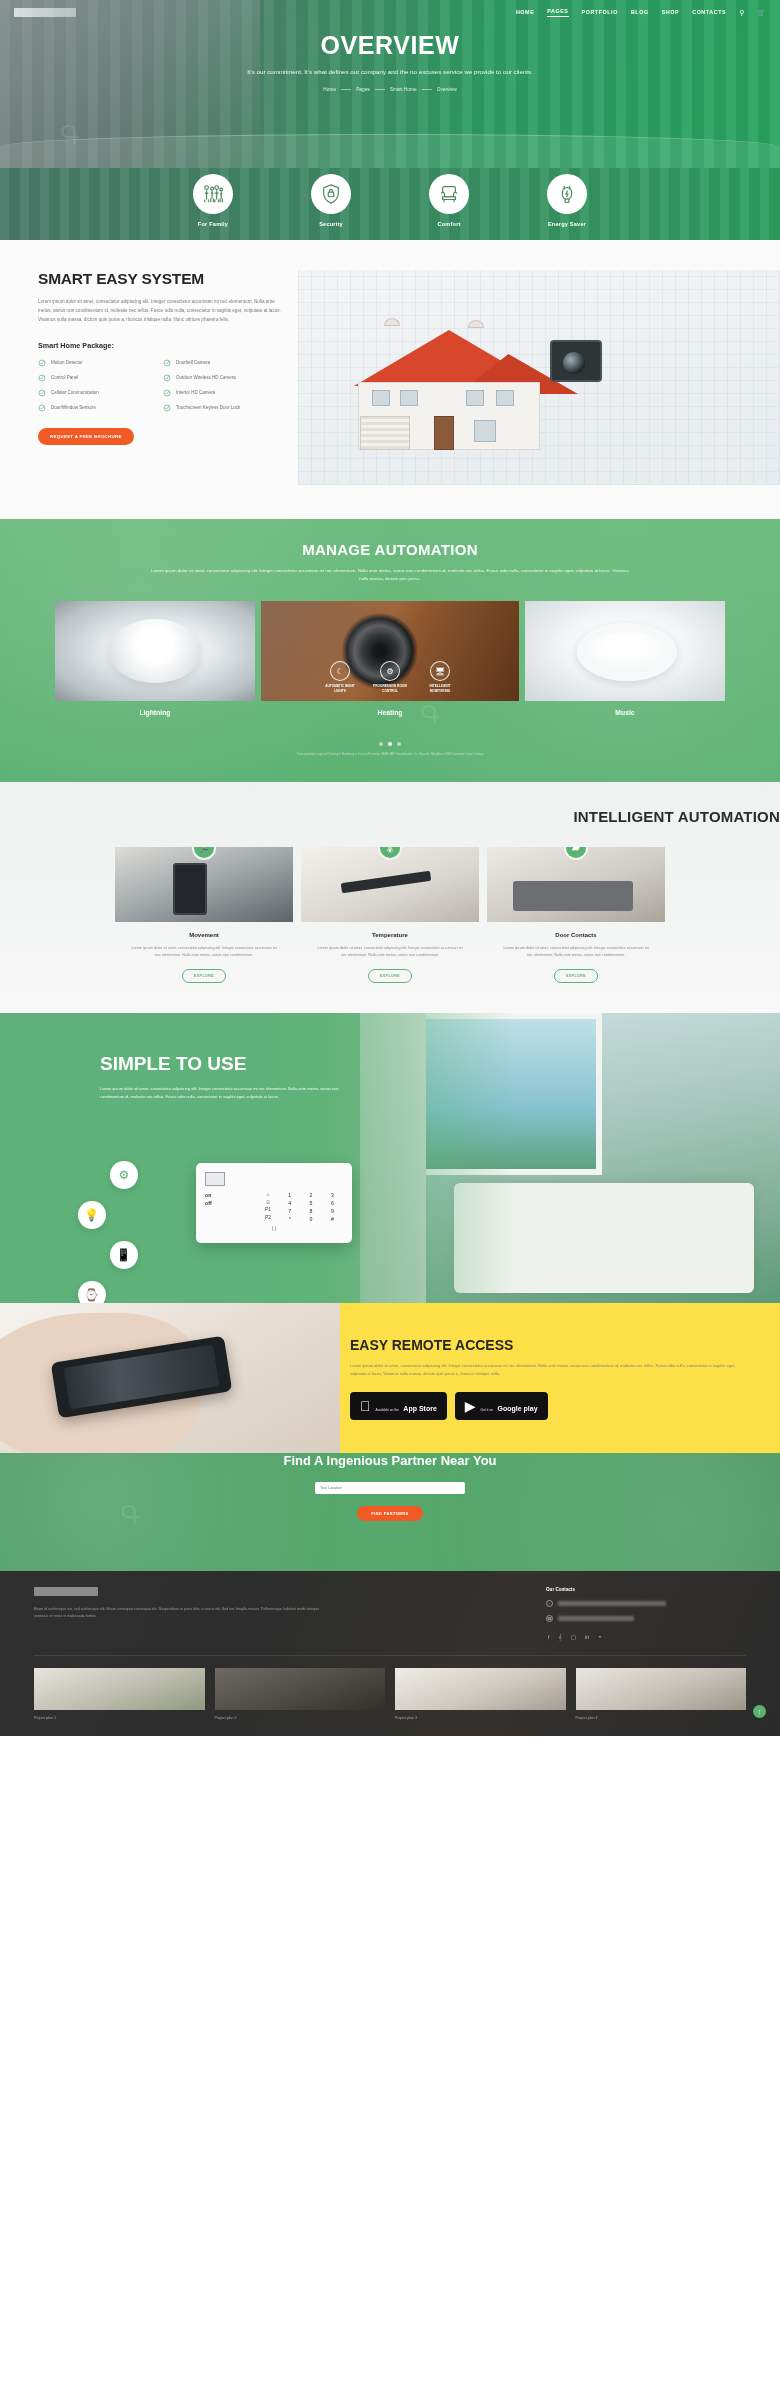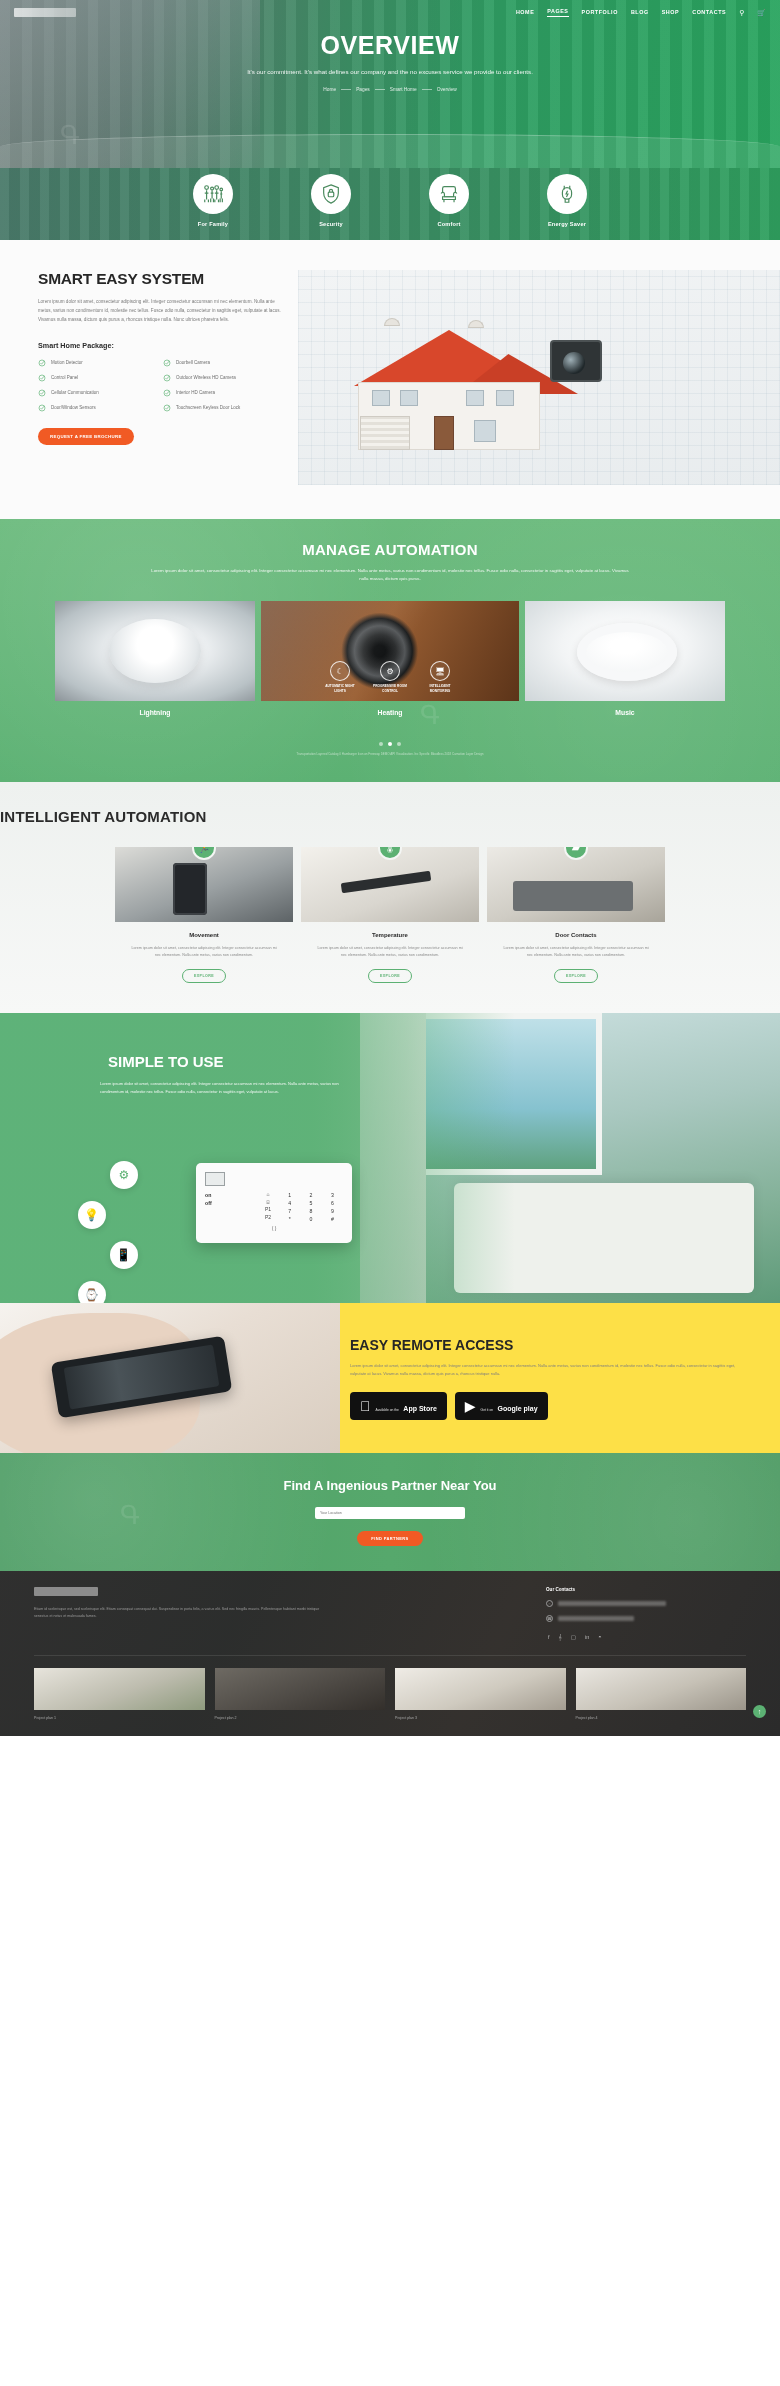--- a/index.html
+++ b/index.html
@@ -102,21 +102,21 @@
   .hi .cc{width:20px;height:20px;border-radius:50%;border:1px solid rgba(255,255,255,.85);margin:0 auto;
     display:flex;align-items:center;justify-content:center;color:#fff;font-size:8px;background:rgba(255,255,255,.06);}
   .hi .t{color:#fff;font-size:3.2px;font-weight:700;line-height:1.35;margin-top:3px;}
   .dots{position:relative;z-index:2;display:flex;justify-content:center;gap:5px;margin-top:26px;}
   .dots i{width:4px;height:4px;border-radius:50%;background:rgba(255,255,255,.55);}
   .dots i.on{background:#fff;}
   .manage-note{position:relative;z-index:2;text-align:center;color:rgba(255,255,255,.55);font-size:3px;margin-top:6px;}
 
   
   .auto{position:relative;background:linear-gradient(180deg,#eef1ef,#f7f8f7);padding:26px 0 30px;overflow:hidden;}
-  .auto h2{text-align:left;font-size:15px;font-weight:700;color:#2b2b2b;letter-spacing:.2px;}
+  .auto h2{text-align:right;font-size:15px;font-weight:700;color:#2b2b2b;letter-spacing:.2px;}
   .auto-cards{display:flex;gap:8px;justify-content:center;margin-top:22px;}
   .acard{width:178px;text-align:center;position:relative;}
   .acard .thumb{height:75px;position:relative;overflow:hidden;}
   .t1{background:linear-gradient(160deg,#dcdcd8,#9aa0a2 55%,#5d6366);}
   .t1:after{content:"";position:absolute;left:58px;top:16px;width:34px;height:52px;background:#23262a;border-radius:4px;
     box-shadow:inset 0 0 0 2px #3d4145;}
   .t2{background:linear-gradient(160deg,#f3f1ec,#d9d6cf 60%,#b9b5ac);}
   .t2:after{content:"";position:absolute;left:40px;top:30px;width:90px;height:10px;background:#2b2e30;border-radius:2px;transform:rotate(-8deg);}
   .t3{background:linear-gradient(160deg,#eceae5,#cfccc4 55%,#a8a49a);}
   .t3:after{content:"";position:absolute;left:26px;top:34px;width:120px;height:30px;background:#6b6f71;border-radius:3px;}
@@ -133,21 +133,21 @@
   .simple .photo{position:absolute;right:0;top:0;width:420px;height:100%;
     background:linear-gradient(170deg,#cfe3e4,#a9c8c0 40%,#7fae94 75%,#5d9a78);}
   .simple .photo:before{content:"";position:absolute;left:60px;top:0;width:170px;height:150px;
     background:linear-gradient(180deg,#bfe0e8,#86c2cf 60%,#5fa27f);border:6px solid #f2f4f2;}
   .simple .photo:after{content:"";position:absolute;left:0;top:0;width:66px;height:100%;
     background:linear-gradient(180deg,#e5e8e3,#cdd3cb);}
   .bed{position:absolute;right:26px;bottom:10px;width:300px;height:110px;background:#eef1ec;border-radius:6px;
     box-shadow:0 -3px 12px rgba(0,0,0,.08);}
   .simple-ov{position:absolute;inset:0;background:linear-gradient(90deg,rgba(94,178,121,.96) 0%,rgba(94,178,121,.9) 34%,rgba(94,178,121,.45) 52%,rgba(94,178,121,0) 66%);}
   .simple-body{position:relative;z-index:5;padding:40px 0 0 100px;width:300px;}
-  .simple-body h2{color:#fff;font-size:15px;font-weight:700;margin-left:8px;}
+  .simple-body h2{color:#fff;font-size:19px;font-weight:700;}
   .simple-body p{color:rgba(255,255,255,.92);font-size:4px;line-height:1.95;margin-top:10px;width:250px;}
   .bubbles{position:absolute;z-index:6;left:78px;top:148px;}
   .bub{width:28px;height:28px;border-radius:50%;background:#fff;display:flex;align-items:center;justify-content:center;
     font-size:12px;color:#5cb173;box-shadow:0 2px 6px rgba(0,0,0,.12);margin-bottom:12px;}
   .bub.off{margin-left:32px;}
   .panel{position:absolute;z-index:7;left:196px;top:150px;width:156px;height:80px;background:#fbfbfb;border-radius:5px;
     box-shadow:0 5px 16px rgba(0,0,0,.22);padding:7px 9px;}
   .panel-top{height:18px;display:flex;align-items:center;}
   .panel-top .scr{width:20px;height:14px;border:1px solid #9aa0a2;background:#e9ecec;}
   .keys{display:flex;margin-top:3px;}
@@ -170,21 +170,21 @@
   .remote-txt h2{font-size:14px;font-weight:700;color:#262626;}
   .remote-txt p{font-size:4px;line-height:1.95;color:#7e7e7e;margin-top:9px;}
   .stores{display:flex;gap:8px;margin-top:14px;}
   .store{background:#111;color:#fff;border-radius:4px;padding:5px 10px;display:flex;align-items:center;gap:5px;cursor:pointer;}
   .store .g{font-size:14px;line-height:1;}
   .store .s{font-size:3.3px;line-height:1.25;opacity:.85;}
   .store .b{font-size:7px;font-weight:700;line-height:1.1;}
 
   
   .partner{position:relative;height:118px;background:linear-gradient(90deg,#4f9e66,#56a86c 50%,#4c9a62);overflow:hidden;
-    display:flex;flex-direction:column;align-items:center;justify-content:center;}
+    display:flex;flex-direction:column;align-items:center;}
   .partner:before{content:"";position:absolute;inset:0;background:
     radial-gradient(circle at 12% 40%,rgba(255,255,255,.12),transparent 35%),
     radial-gradient(circle at 88% 55%,rgba(255,255,255,.10),transparent 38%);}
   .partner h2{position:relative;z-index:2;color:#fff;font-size:13px;font-weight:700;}
   .partner .fld{position:relative;z-index:2;margin-top:14px;width:150px;height:12px;background:#fff;border-radius:2px;
     display:flex;align-items:center;padding:0 5px;}
   .partner .fld input{border:0;outline:0;font-size:3.6px;color:#9a9a9a;width:100%;font-family:"Liberation Sans",sans-serif;}
   .partner .btn{position:relative;z-index:2;margin-top:12px;background:#f15a24;color:#fff;font-size:4px;font-weight:700;
     letter-spacing:.4px;padding:5px 14px;border-radius:10px;border:0;cursor:pointer;}
 

